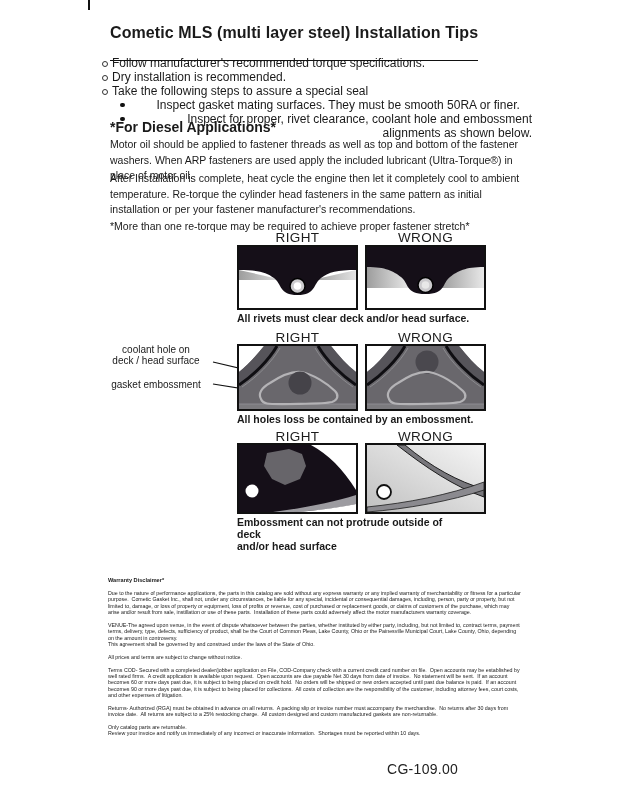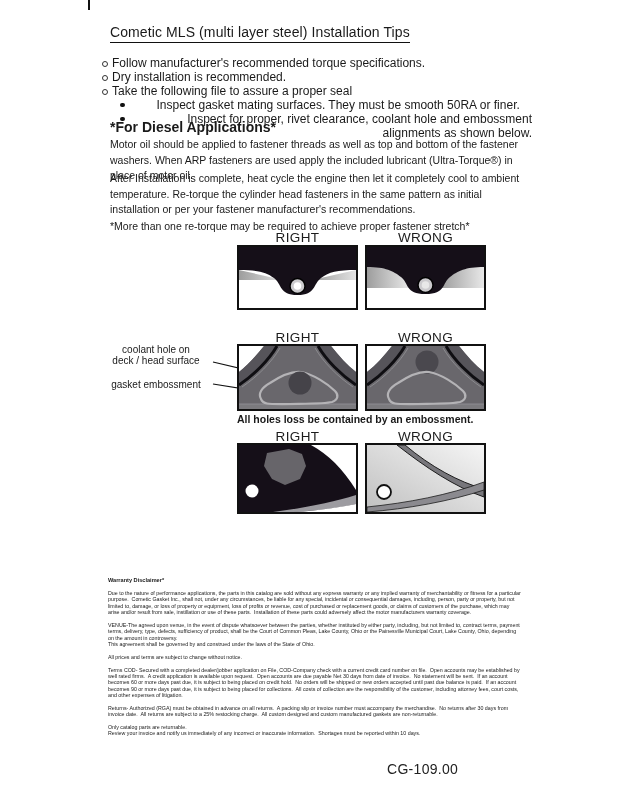--- a/index.html
+++ b/index.html
@@ -5,22 +5,22 @@
   html,body { margin:0; padding:0; background:#ffffff; }
   .page {
     position:relative; width:618px; height:800px; background:#ffffff;
     font-family:"Liberation Sans", sans-serif; color:#1a1a1a; overflow:hidden;
   }
   .abs { position:absolute; }
 
   .edge-mark { left:88px; top:0; width:2px; height:10px; background:#111; }
 
   .doc-title {
-    left:110px; top:24px; font-size:14px; font-weight:normal;
-    border-bottom:1.6px solid #111; padding-bottom:2px; letter-spacing:0.1px;
+    left:110px; top:24px; font-size:16px; font-weight:bold;
+    border-bottom:1.6px solid #111; padding-bottom:18px; letter-spacing:0.1px;
   }
 
   .tips { left:102px; top:56px; width:430px; font-size:12px;text-align:right; }
   .tip-row { display:flex; align-items:flex-start; line-height:14px; }
   .tip-row.sub { padding-left:18px;gap:29px; }
   .marker-circle {
     width:4px; height:4px; border:1px solid #333; border-radius:50%;
     margin:4.5px 4px 0 0; flex:none;
   }
   .marker-dot {
@@ -67,21 +67,21 @@
     <div class="tip-row">
       <span class="marker-circle"></span>
       <span>Follow manufacturer's recommended torque specifications.</span>
     </div>
     <div class="tip-row">
       <span class="marker-circle"></span>
       <span>Dry installation is recommended.</span>
     </div>
     <div class="tip-row">
       <span class="marker-circle"></span>
-      <span>Take the following file to assure a proper seal</span>
+      <span>Take the following steps to assure a special seal</span>
     </div>
     <div class="tip-row sub">
       <span class="marker-dot"></span>
       <span>Inspect gasket mating surfaces.  They must be smooth 50RA or finer.</span>
     </div>
     <div class="tip-row sub">
       <span class="marker-dot"></span>
       <span>Inspect for proper, rivet clearance, coolant hole and embossment alignments as shown below.</span>
     </div>
   </div>
@@ -121,20 +121,21 @@
       </defs>
       <rect width="117" height="61" fill="#fff"></rect>
       <path d="M0,14 C20,16 32,24 42,34 L42,41 H0 Z" fill="url(#gB)"></path>
       <path d="M117,12 C94,15 82,24 74,34 L74,41 H117 Z" fill="url(#gB)"></path>
       <path d="M0,0 H117 V20 C98,20 91,24 83,30 C75,36 79,47 58.5,47 C38,47 42,36 34,30 C26,24 19,20 0,20 Z" fill="#150f18"></path>
       <circle cx="58.5" cy="38" r="7.5" fill="#cccbce" stroke="#000" stroke-width="1.4"></circle>
       <circle cx="58.5" cy="38" r="3.8" fill="#e8e8e8"></circle>
     </svg>
   </div>
 
+  <div class="abs fig-caption" style="left:237px; top:312px;">All rivets must clear deck and/or head surface.</div>
 
   <div class="abs fig-label" style="left:237px; top:330px;">RIGHT</div>
   <div class="abs fig-label" style="left:365px; top:330px;">WRONG</div>
 
   <div class="abs side-label" style="left:100px; top:344px;">
     <div>coolant hole on</div>
     <div>deck / head surface</div>
   </div>
   <div class="abs side-label" style="left:100px; top:379px;">gasket embossment</div>
 
@@ -203,20 +204,24 @@
             <stop offset="1" stop-color="#f5f5f5"></stop>
         </linearGradient>
       </defs>
       <rect width="117" height="67" fill="url(#gW)"></rect>
       <path d="M38,0 C64,22 92,37 117,44 L117,52 C88,42 58,22 30,0 Z" fill="#77767b" stroke="#1c1c1c" stroke-width="1"></path>
       <path d="M0,62 C40,58 82,50 117,37 L117,45 C84,56 40,64 0,67 Z" fill="#8b8a8f" stroke="#1c1c1c" stroke-width="0.8"></path>
       <circle cx="17" cy="47" r="7" fill="#ffffff" stroke="#111" stroke-width="1.8"></circle>
     </svg>
   </div>
 
+  <div class="abs fig-caption" style="left:237px; top:516px; width:230px;">
+    <div>Embossment can not protrude outside of deck</div>
+    <div>and/or head surface</div>
+  </div>
 
   <div class="abs fineprint-wrap">
     <div class="fineprint-heading">Warranty Disclaimer*</div>
     <div class="fineprint gap">Due to the nature of performance applications, the parts in this catalog are sold without any express warranty or any implied warranty of merchantability or fitness for a particular purpose.  Cometic Gasket Inc., shall not, under any circumstances, be liable for any special, incidental or consequential damages, including, person, party or property, but not limited to, damage, or loss of property or equipment, loss of profits or revenue, cost of purchased or replacement goods, or claims of customers of the purchase, which may arise and/or result from sale, instillation or use of these parts.  Installation of these parts could adversely affect the motor manufacturers warranty coverage.</div>
     <div class="fineprint">VENUE-The agreed upon venue, in the event of dispute whatsoever between the parties, whether instituted by either party, including, but not limited to, contract terms, payment terms, delivery, type, defects, sufficiency of product, shall be the Court of Common Pleas, Lake County, Ohio or the Painesville Municipal Court, Lake County, Ohio, depending on the amount in controversy.</div>
     <div class="fineprint gap">This agreement shall be governed by and construed under the laws of the State of Ohio.</div>
     <div class="fineprint gap">All prices and terms are subject to change without notice.</div>
     <div class="fineprint gap">Terms COD- Secured with a completed dealer/jobber application on File, COD-Company check with a current credit card number on file.  Open accounts may be established by well rated firms.  A credit application is available upon request.  Open accounts are due payable Net 30 days from date of invoice.  No statement will be sent.  If an account becomes 60 or more days past due, it is subject to being placed on credit hold.  No orders will be shipped or new orders accepted until past due balance is paid.  If an account becomes 90 or more days past due, it is subject to being placed for collections.  All costs of collection are the responsibility of the customer, including attorney fees, court costs, and other expenses of litigation.</div>
     <div class="fineprint gap">Returns- Authorized (RGA) must be obtained in advance on all returns.  A packing slip or invoice number must accompany the merchandise.  No returns after 30 days from invoice date.  All returns are subject to a 25% restocking charge.  All custom designed and custom manufactured gaskets are non-returnable.</div>
     <div class="fineprint">Only catalog parts are returnable.</div>

